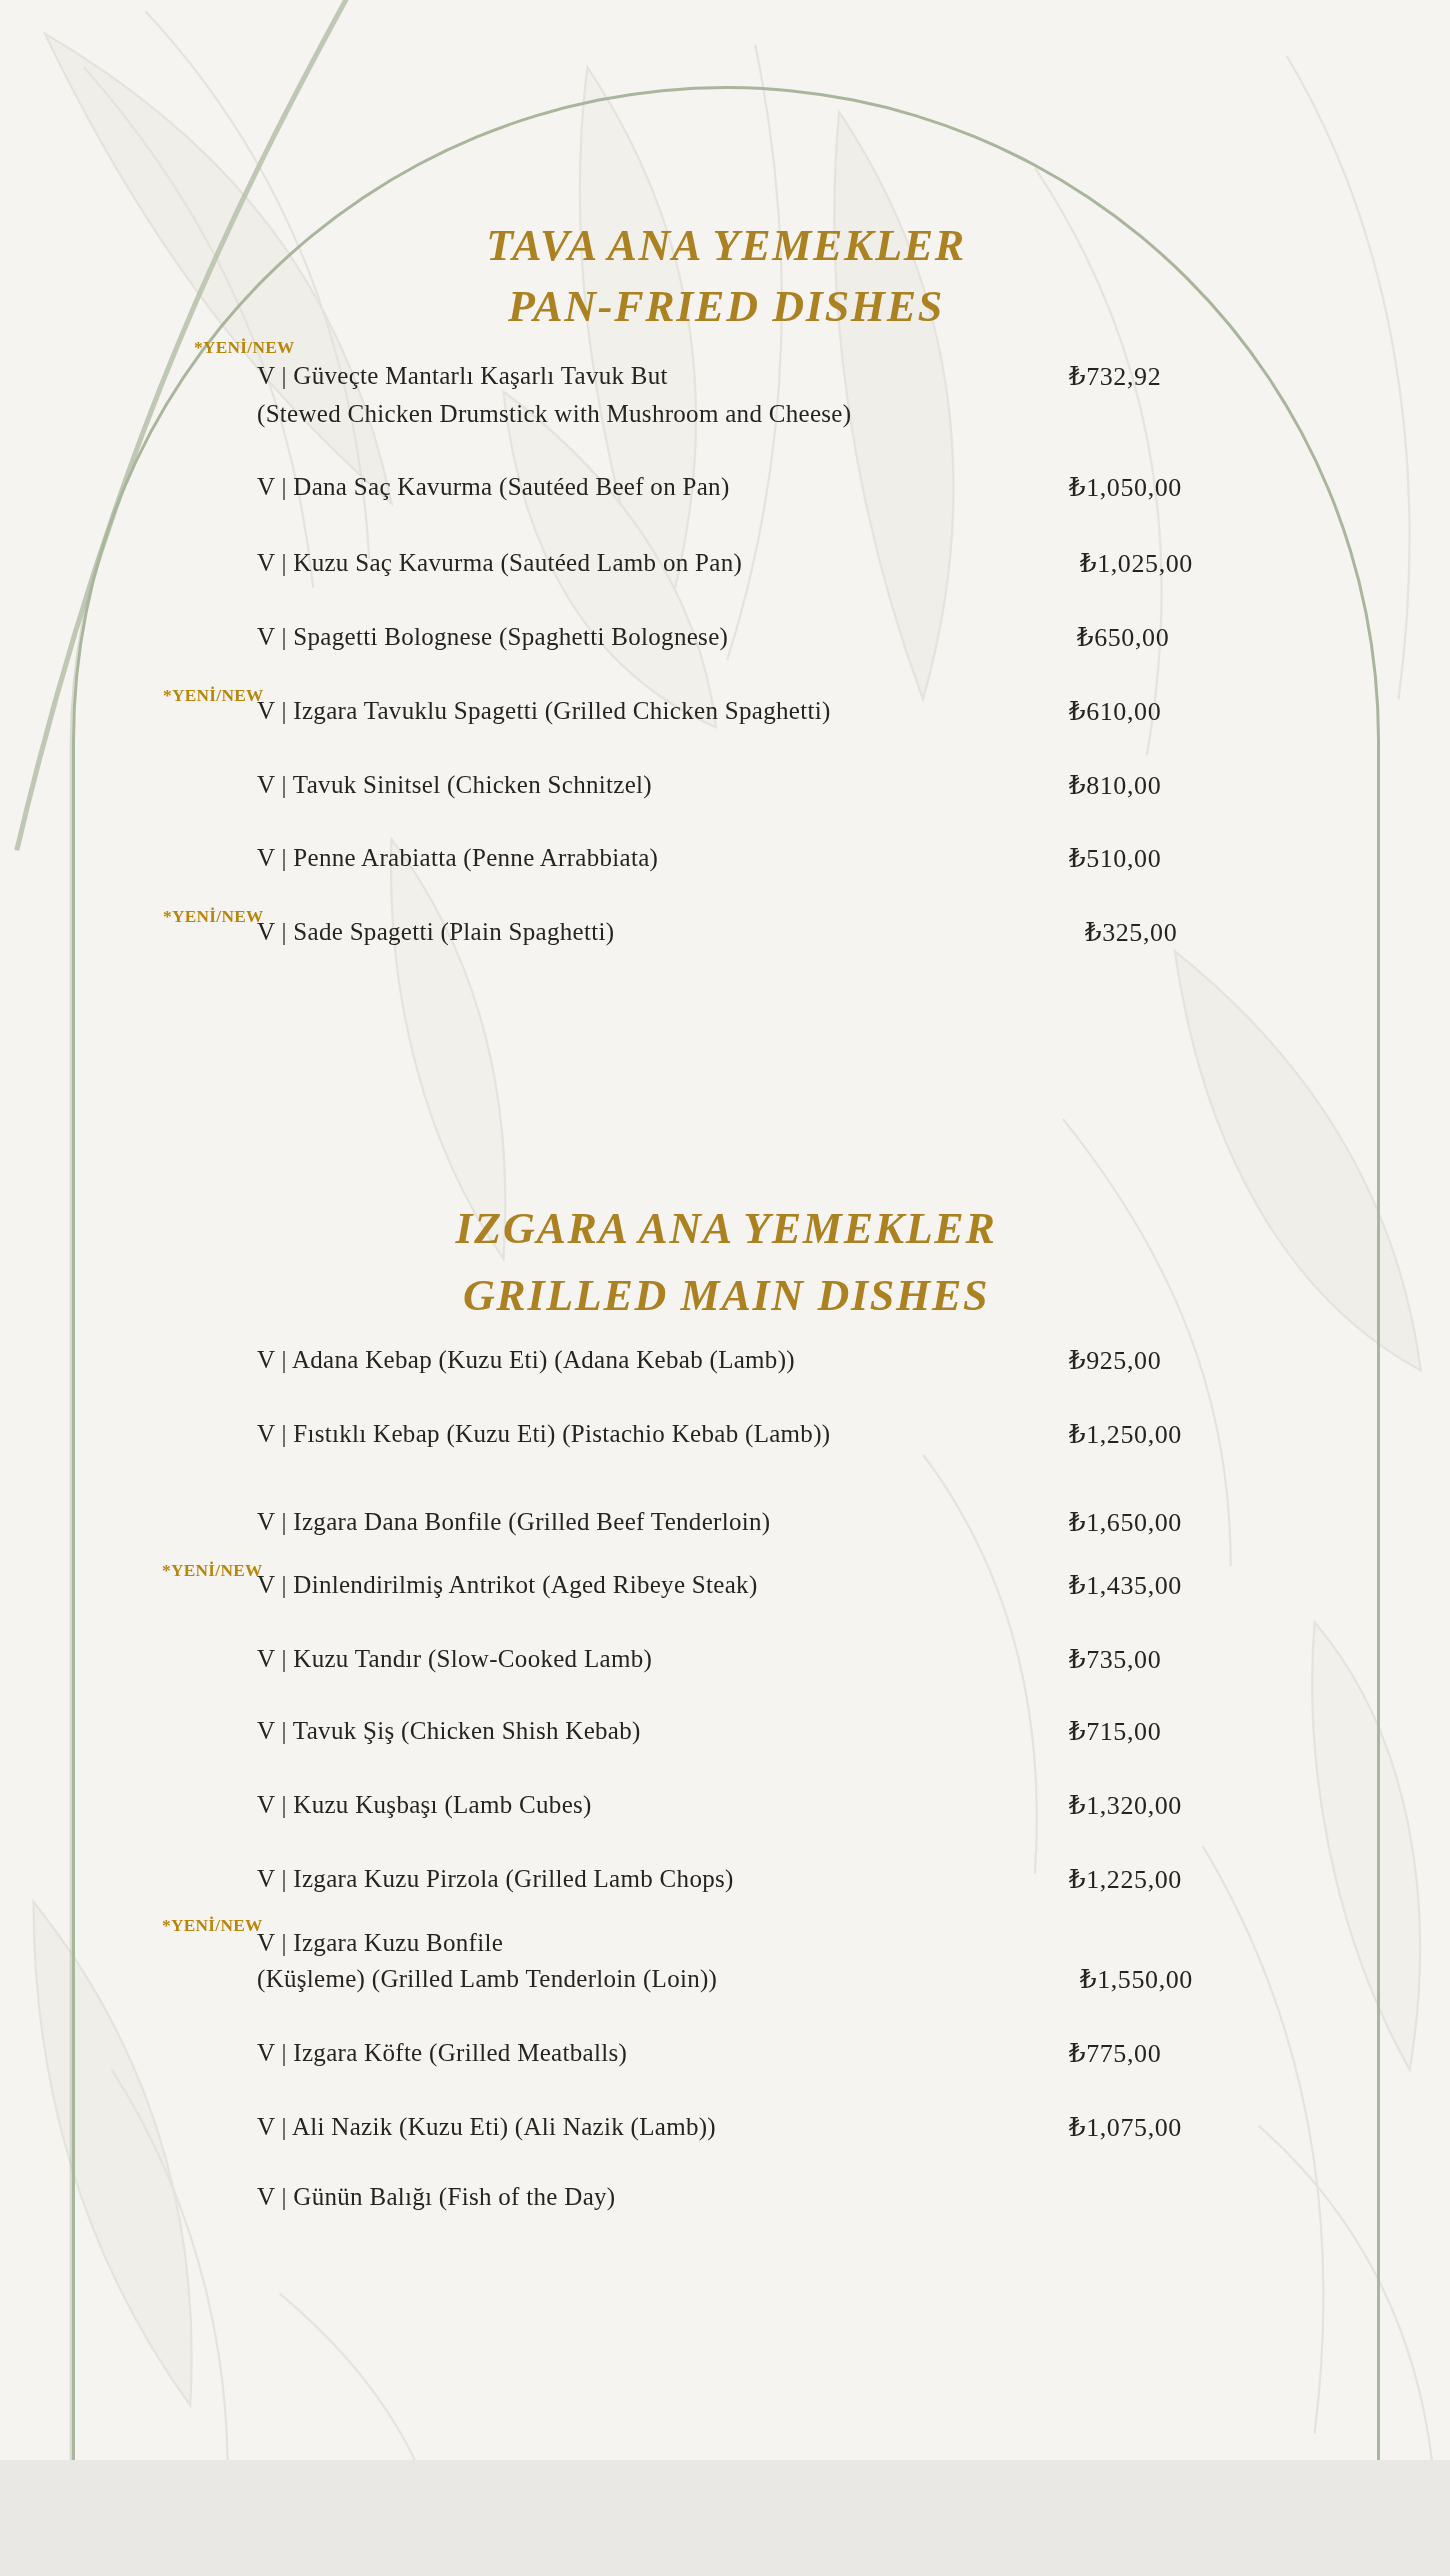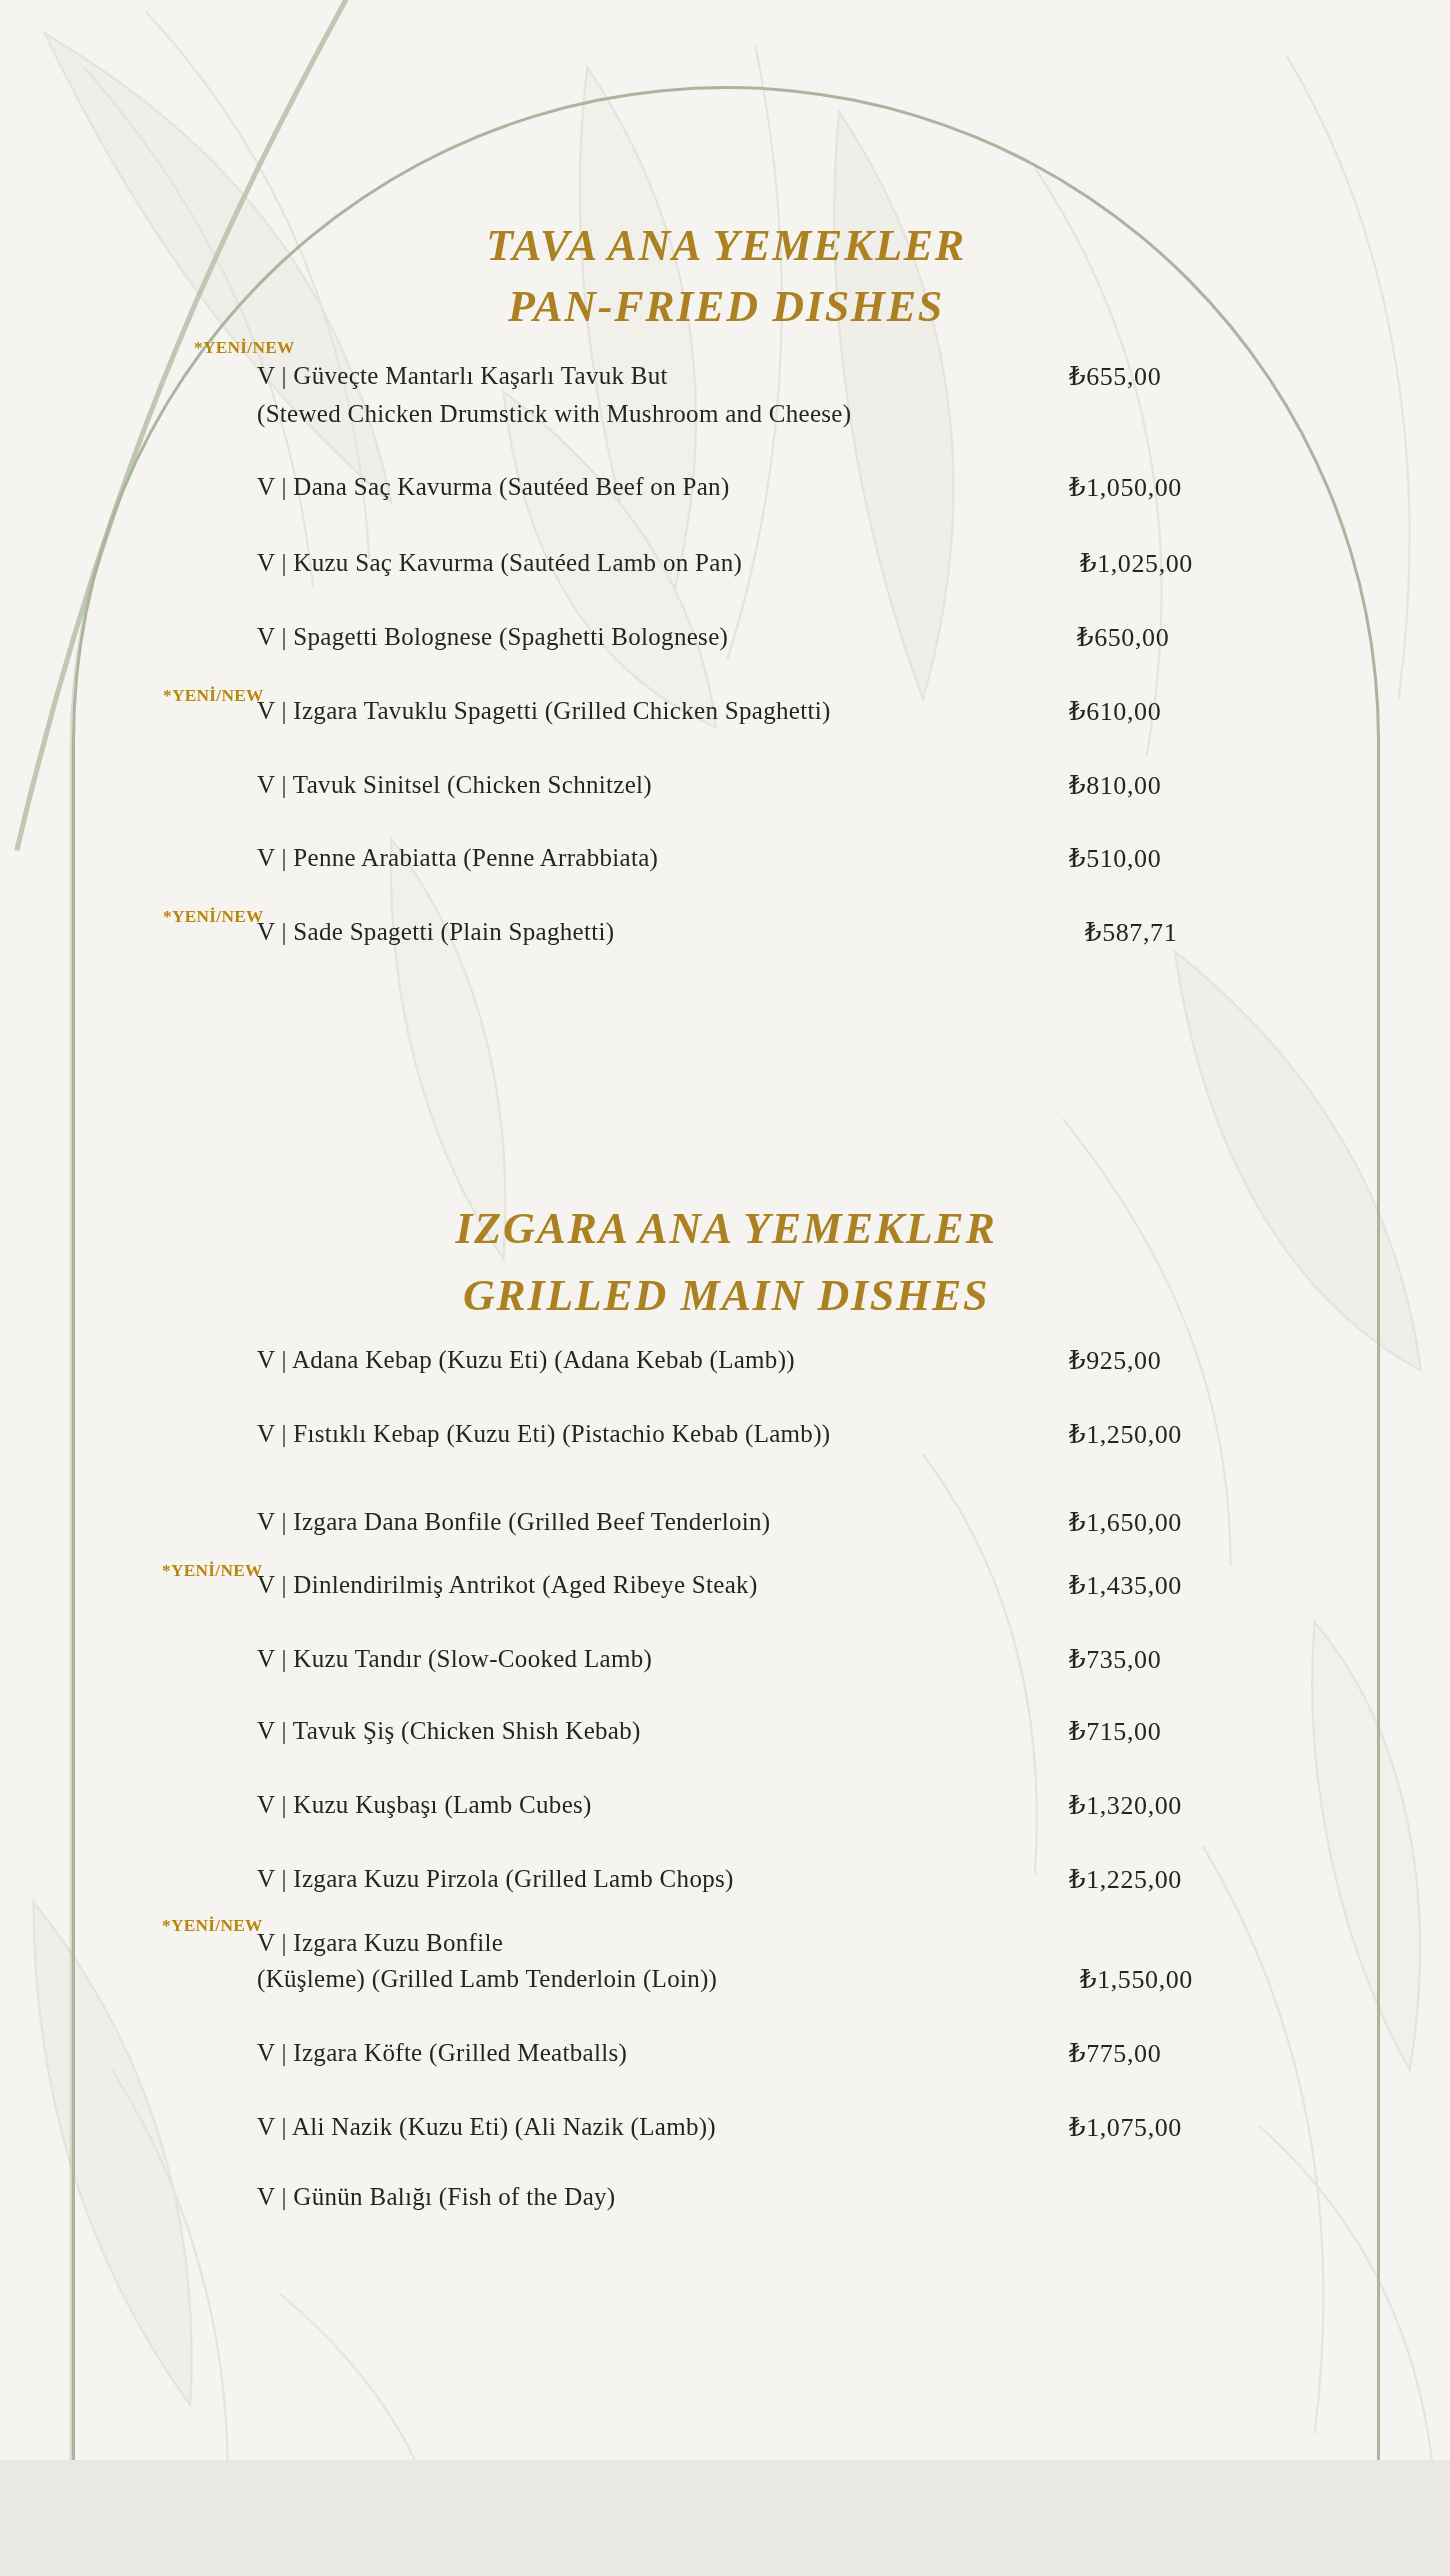--- a/index.html
+++ b/index.html
@@ -78,21 +78,21 @@
   <div class="arch-frame"></div>
 
   <div class="content">
 
     <div class="sec-title" style="top:224px">TAVA ANA YEMEKLER</div>
     <div class="sec-sub" style="top:285px">PAN-FRIED DISHES</div>
 
     <span class="badge" style="left:194px;top:339px">*YENİ/NEW</span>
     <div class="row" style="top:363px">
       <span class="lbl">V | Güveçte Mantarlı Kaşarlı Tavuk But</span>
-      <span class="price">₺655,00</span>
+      <span class="price">₺732,92</span>
     </div>
     <div class="row" style="top:401px">
       <span class="lbl">(Stewed Chicken Drumstick with Mushroom and Cheese)</span>
     </div>
 
     <div class="row" style="top:474px">
       <span class="lbl">V | Dana Saç Kavurma (Sautéed Beef on Pan)</span>
       <span class="price">₺1,050,00</span>
     </div>
 
@@ -118,21 +118,21 @@
     </div>
 
     <div class="row" style="top:845px">
       <span class="lbl">V | Penne Arabiatta (Penne Arrabbiata)</span>
       <span class="price">₺510,00</span>
     </div>
 
     <span class="badge" style="left:163px;top:908px">*YENİ/NEW</span>
     <div class="row" style="top:919px">
       <span class="lbl">V | Sade Spagetti (Plain Spaghetti)</span>
-      <span class="price" style="left:1085px">₺587,71</span>
+      <span class="price" style="left:1085px">₺325,00</span>
     </div>
 
     <div class="sec-title" style="top:1207px">IZGARA ANA YEMEKLER</div>
     <div class="sec-sub" style="top:1274px">GRILLED MAIN DISHES</div>
 
     <div class="row" style="top:1347px">
       <span class="lbl">V | Adana Kebap (Kuzu Eti) (Adana Kebab (Lamb))</span>
       <span class="price">₺925,00</span>
     </div>
 

